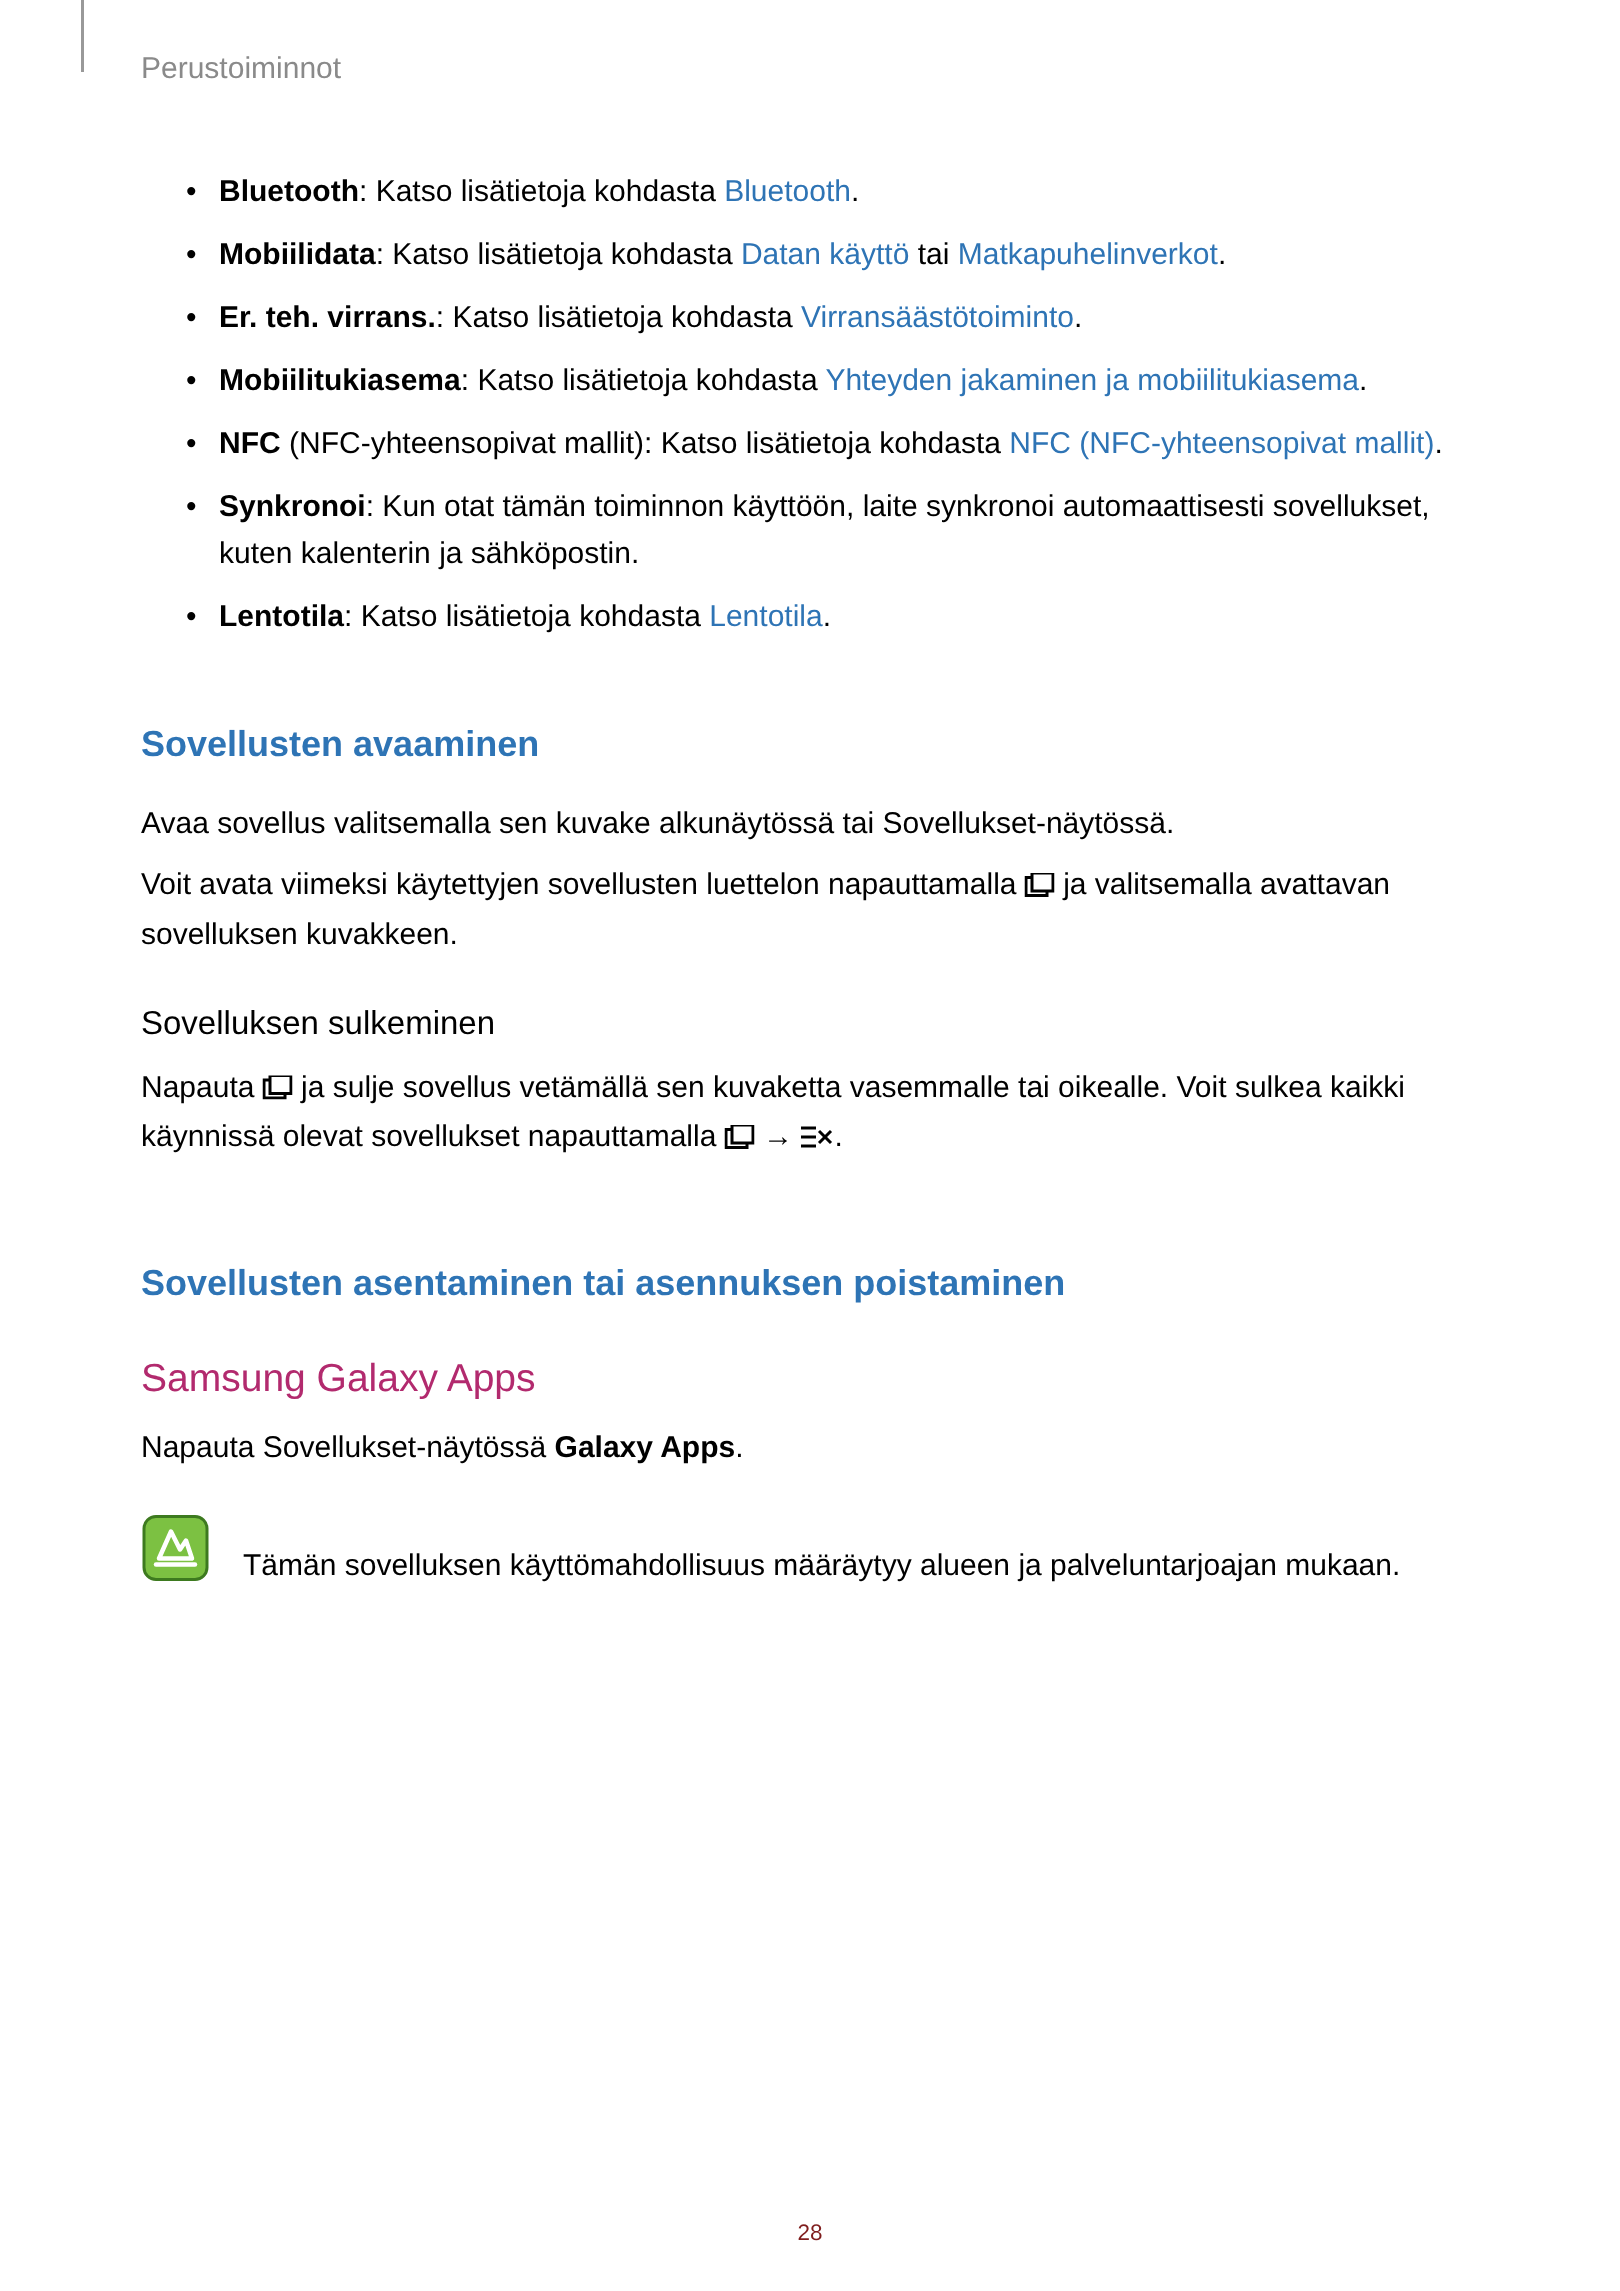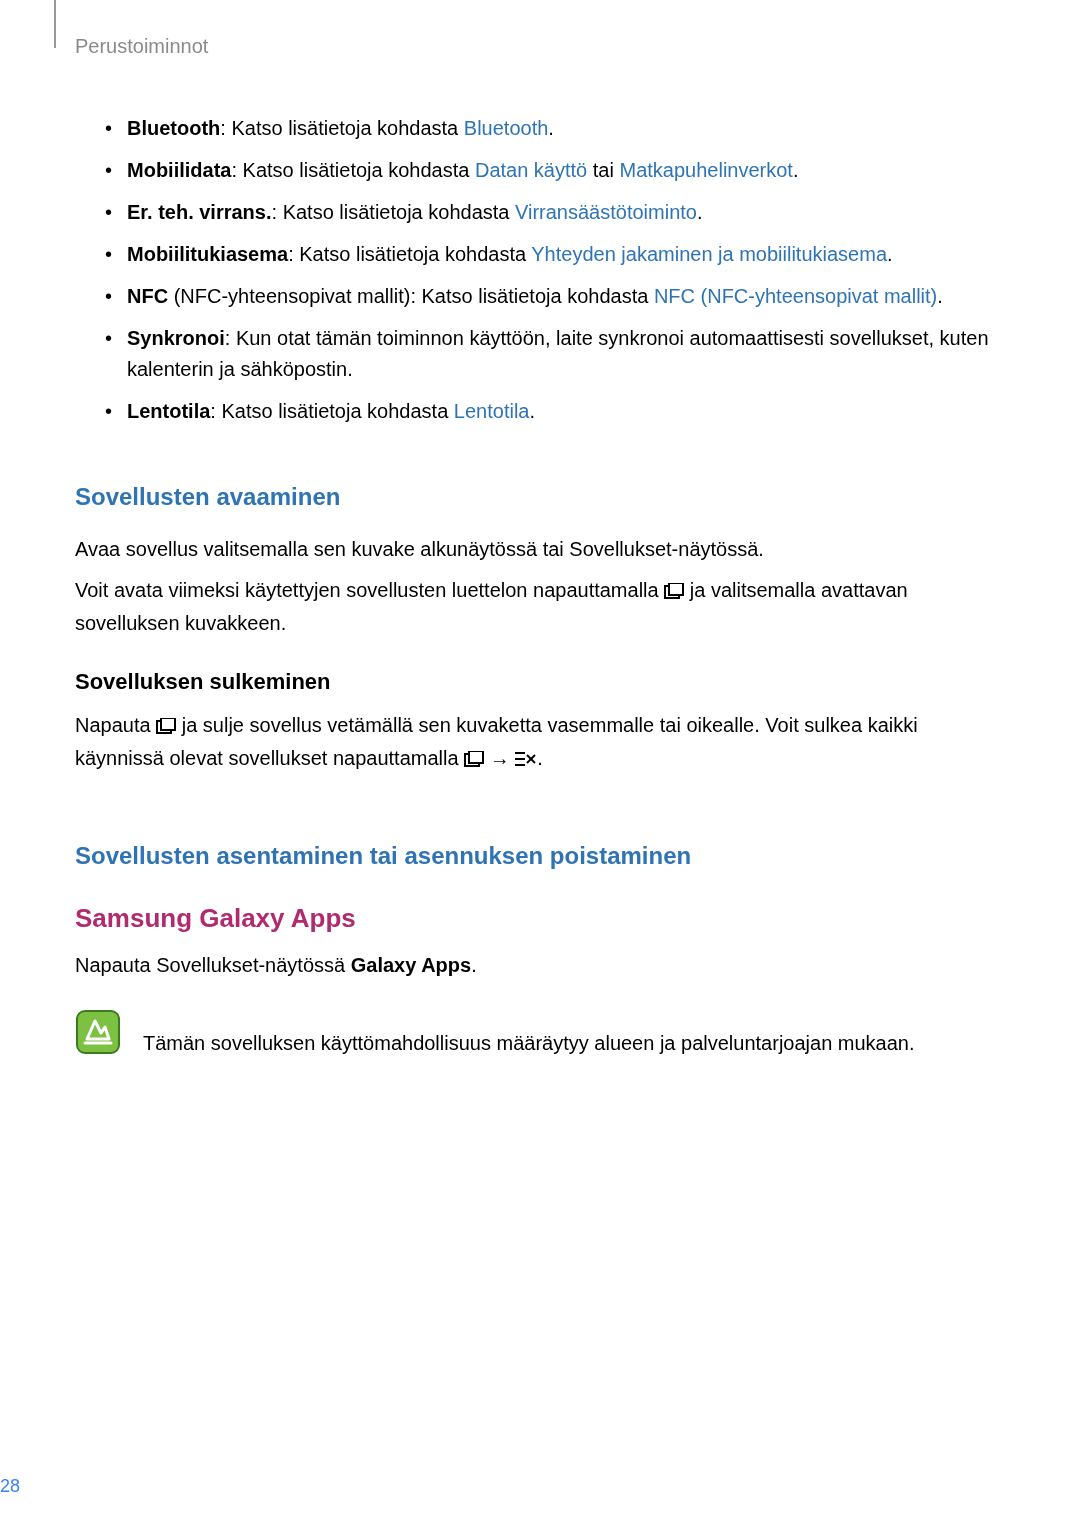--- a/index.html
+++ b/index.html
@@ -5,21 +5,21 @@
   * { margin: 0; padding: 0; box-sizing: border-box; }
   body {
     font-family: Arial, Helvetica, sans-serif;
     background: #fff;
     color: #000;
     width: 1080px;
     height: 1527px;
     position: relative;
   }
   .page {
-    padding: 35px 75px 40px 75px;
+    padding: 35px 75px 40px 94px;
     position: relative;
     height: 100%;
   }
   .side-rule {
     position: absolute;
     left: 54px;
     top: 0;
     width: 2px;
     height: 48px;
     background: #999;
@@ -59,28 +59,28 @@
     margin-bottom: 22px;
     line-height: 1.25;
   }
   p.body {
     font-size: 20px;
     line-height: 1.55;
     margin-bottom: 10px;
   }
   h3.sub {
     font-size: 22px;
-    font-weight: bold;
+    font-weight: normal;
     margin-top: 30px;
     margin-bottom: 15px;
   }
   h2.pink {
     color: #b22a6e;
     font-size: 26px;
-    font-weight: bold;
+    font-weight: normal;
     margin-top: 32px;
     margin-bottom: 16px;
   }
   .note-row {
     display: flex;
     align-items: flex-end;
     gap: 22px;
     margin-top: 28px;
   }
   .note-icon {
@@ -94,23 +94,23 @@
   .recent-icon, .close-all-icon {
     display: inline-block;
     vertical-align: -2px;
   }
   .spacer-big { height: 55px; }
   .page-num {
     position: absolute;
     bottom: 30px;
     left: 0;
     right: 0;
-    text-align: left;
-    font-size: 18px;
-    color: #3b82f6;
+    text-align: center;
+    font-size: 15px;
+    color: #7f1d1d;
   }
 </style>
 </head>
 <body>
 
 <div class="page">
   <div class="side-rule"></div>
   <div class="breadcrumb">Perustoiminnot</div>
 
   <ul class="bullets">

